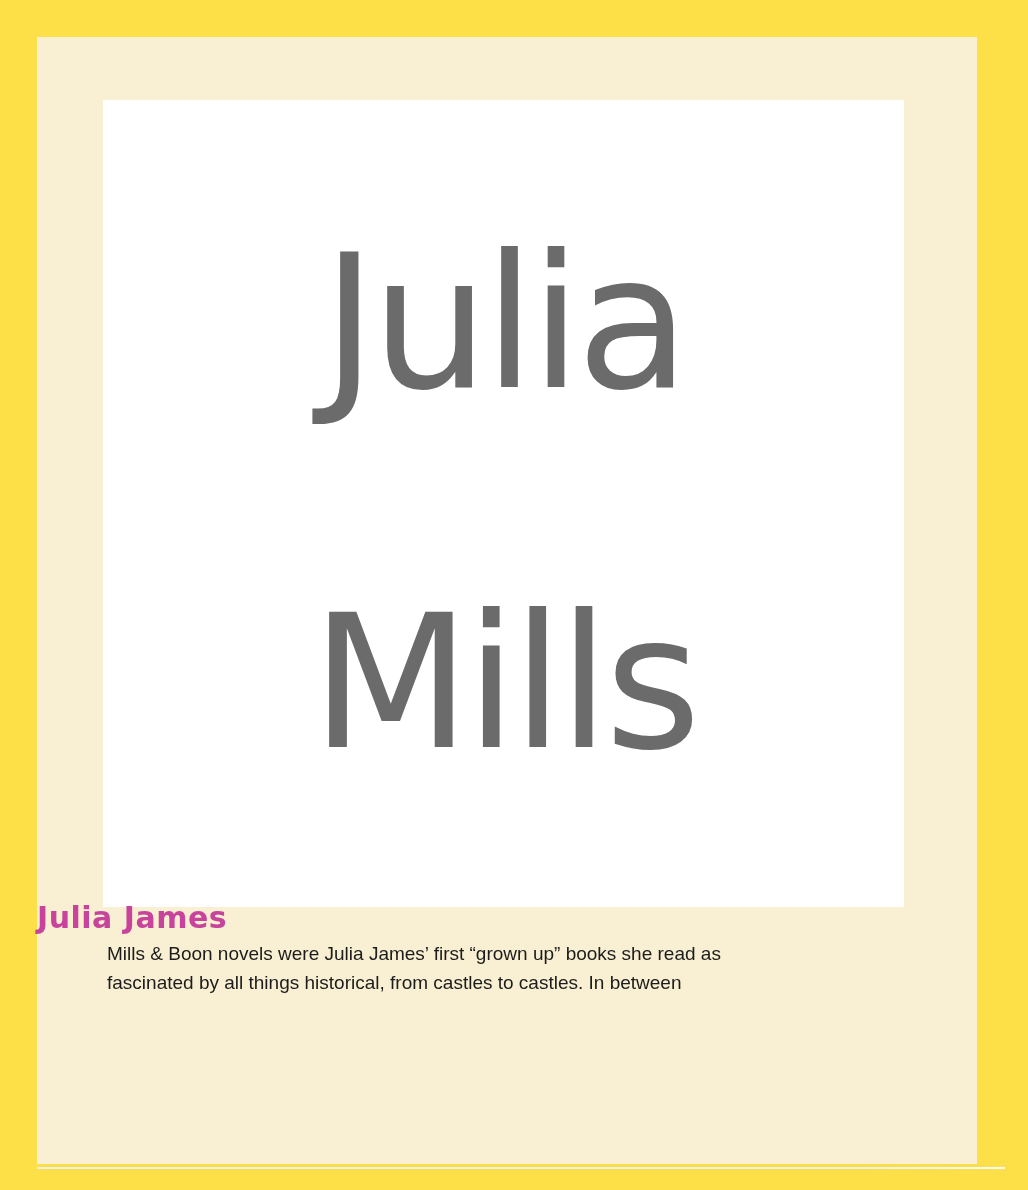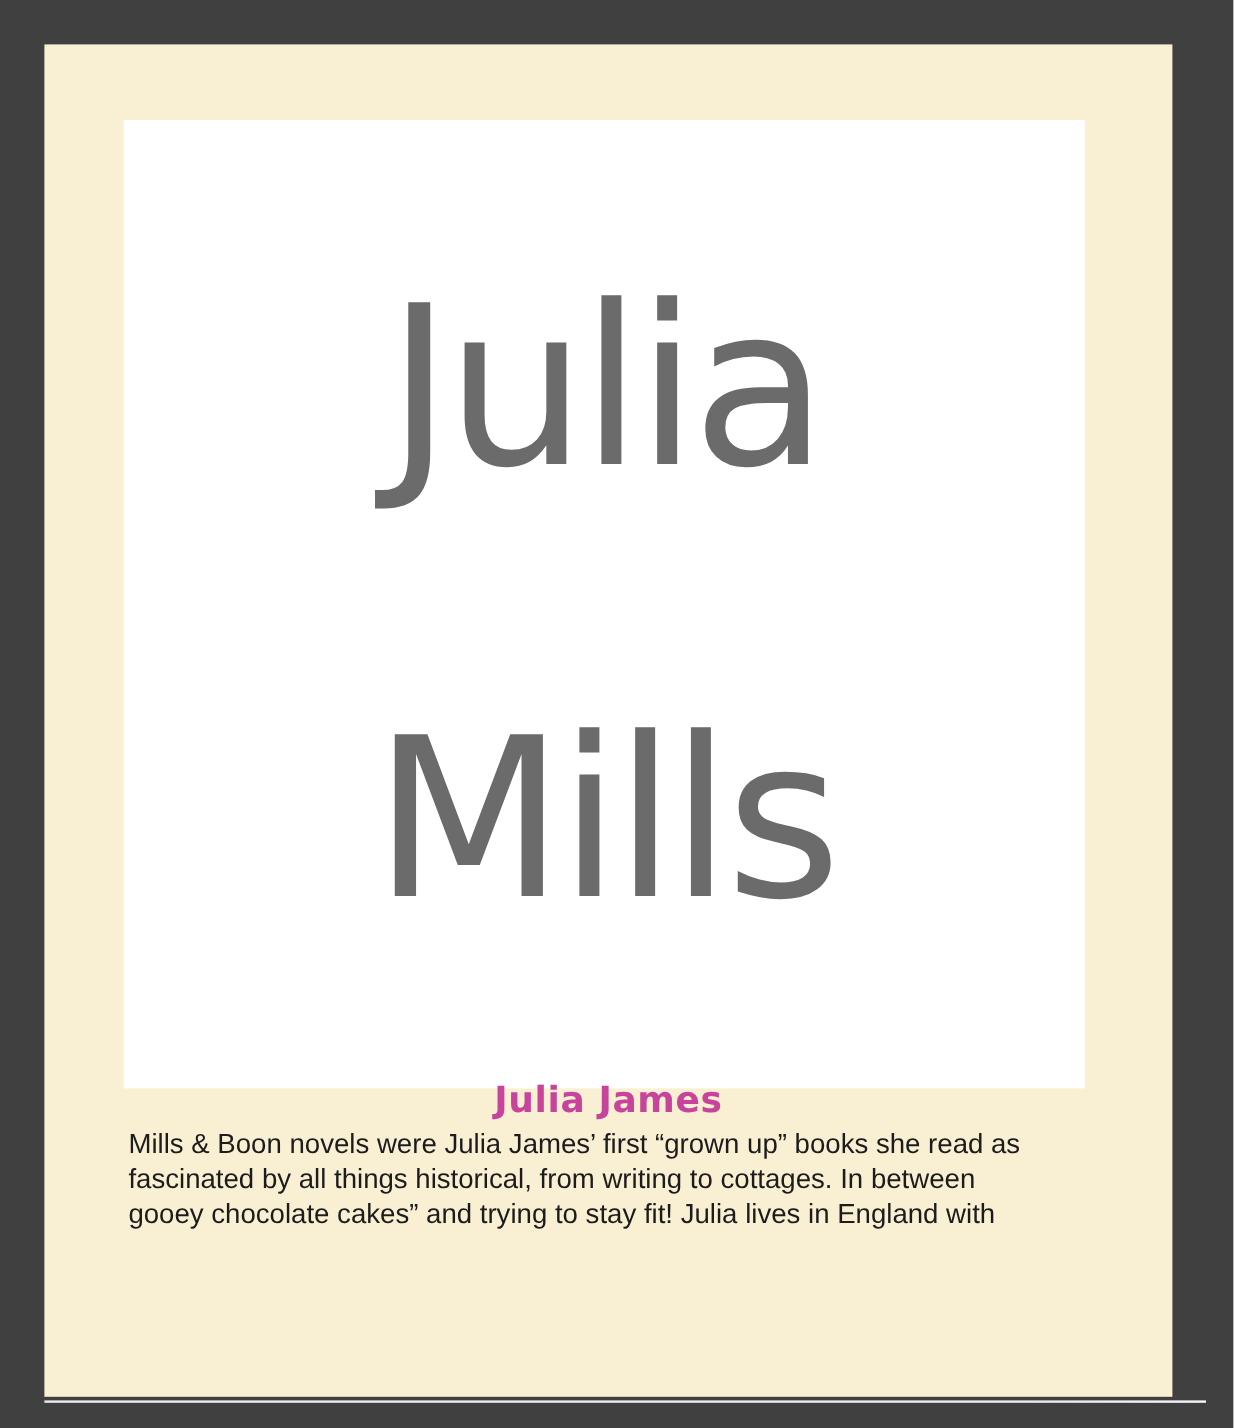--- a/index.html
+++ b/index.html
@@ -6,21 +6,21 @@
   html, body {
     width: 1028px; height: 1190px;
     background: #ffffff;
     font-family: "Liberation Sans", sans-serif;
     overflow: hidden;
     position: relative;
   }
   .page {
     position: absolute; inset: 0;
     width: 1028px; height: 1190px;
-    background: #404040;
+    background: #fde047;
     text-decoration: underline;
   }
   .card {
     position: absolute;
     left: 37px; top: 37px;
     width: 940px; height: 1127px;
     background: #f9efd2;
   }
   .photo-frame {
     position: absolute;
@@ -38,33 +38,33 @@
     font-size: 185px;
     line-height: 1;
     letter-spacing: -5px;
     color: #6b6b6b;
     white-space: nowrap;
   }
   .caption {
     position: absolute;
     left: 0; top: 864px;
     width: 100%;
-    text-align: center;
+    text-align: left;
     font-family: "DejaVu Sans", sans-serif;
     font-weight: bold;
     font-size: 30px;
     line-height: 34px;
     color: #c8449c;
     letter-spacing: 0.5px;
   }
   .bio {
     position: absolute;
     left: 70px; top: 902px;
     width: 822px;
-    font-size: 23px;
+    font-size: 19px;
     line-height: 29px;
     color: #1c1c1c;
   }
   .bio-line { white-space: nowrap; }
   .page-shadow-line {
     position: absolute;
     left: 37px; top: 1167px;
     width: 968px; height: 2px;
     background: linear-gradient(to right, #ececec 0%, #ececec 85%, #f7f7f7 100%);
   }
@@ -77,19 +77,18 @@
 
     <div class="photo-frame" style="background-color: rgb(255, 255, 255);">
       <div class="name-line" style="color: rgb(107, 107, 107);">Julia</div>
       <div class="name-line" style="color: rgb(107, 107, 107);">Mills</div>
     </div>
 
     <div class="caption" style="color: rgb(200, 68, 156);">Julia James</div>
 
     <div class="bio" style="color: rgb(28, 28, 28);">
       <div class="bio-line">Mills &amp; Boon novels were Julia James’ first “grown up” books she read as</div>
-      <div class="bio-line">fascinated by all things historical, from writing to cottages. In between</div>
-      <div class="bio-line">gooey chocolate cakes” and trying to stay fit! Julia lives in England with</div>
+      <div class="bio-line">fascinated by all things historical, from castles to castles. In between</div>
     </div>
   </div>
 
   <div class="page-shadow-line"></div>
 </div>
 
 </body></html>

